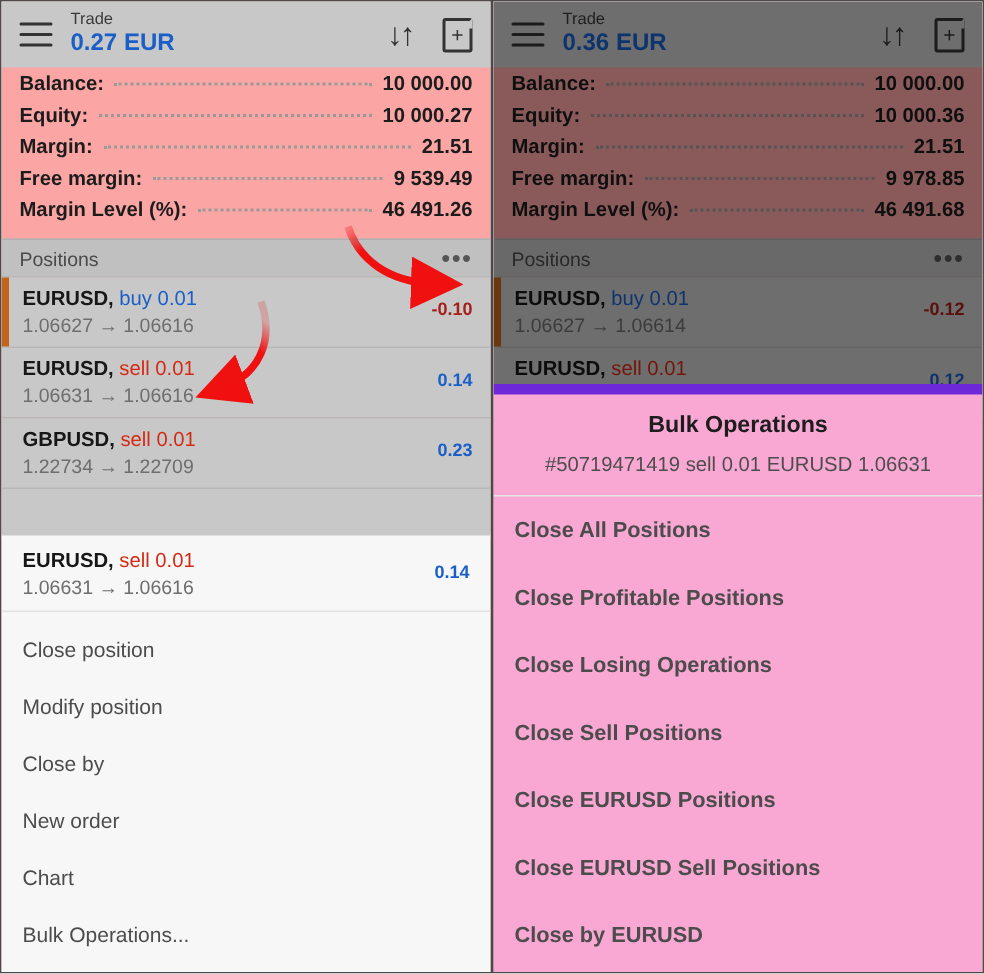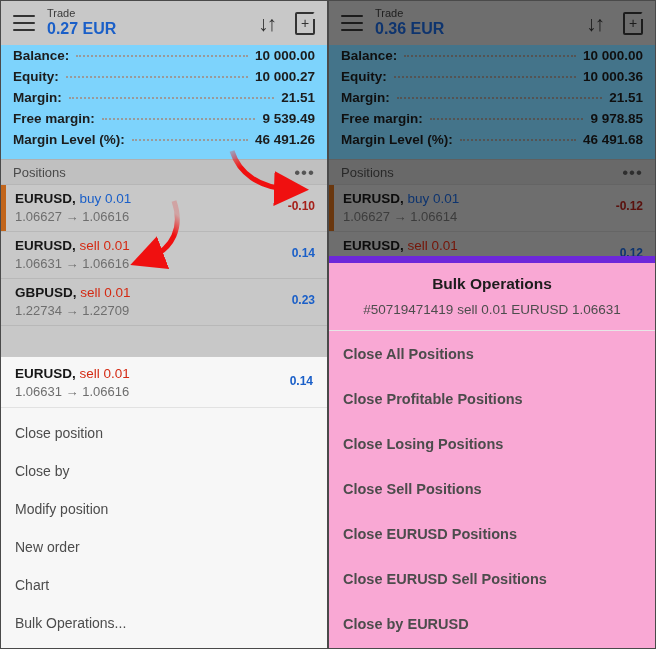--- a/index.html
+++ b/index.html
@@ -17,21 +17,21 @@
     position: relative;
     width: 328px; height: 649px;
     overflow: hidden;
     border: 1px solid #4a4a4a;
   }
   .panel.left { border-right-width: 1px; }
 
   
   .app {
     position: absolute; inset: 0;
-    background: #7dd3fc;
+    background: #fca5a5;
   }
   .topbar {
     height: 44px;
     background: #c8c8c8;
     display: flex; align-items: center;
     padding: 0 12px;
   }
   .hamburger {
     width: 22px; height: 16px;
     display: flex; flex-direction: column; justify-content: space-between;
@@ -255,22 +255,22 @@
             <span class="pos-sym">EURUSD,</span>
             <span class="pos-side-sell">sell</span>
             <span class="pos-side-sell">0.01</span>
           </div>
           <div class="pos-line2">1.06631 → 1.06616</div>
         </div>
         <div class="pos-pl pl-pos">0.14</div>
       </div>
       <div class="ctx-spacer"></div>
       <div class="ctx-item">Close position</div>
+      <div class="ctx-item">Modify position</div>
       <div class="ctx-item">Close by</div>
-      <div class="ctx-item">Modify position</div>
       <div class="ctx-item">New order</div>
       <div class="ctx-item">Chart</div>
       <div class="ctx-item">Bulk Operations...</div>
     </div>
 
     <svg class="arrows" width="328" height="649" viewBox="0 0 328 649">
       <defs>
         <marker id="ah1" markerWidth="7" markerHeight="7" refX="3" refY="3.5" orient="auto">
           <path d="M0,0 L7,3.5 L0,7 Z" fill="#f01010"></path>
         </marker>
@@ -370,21 +370,21 @@
 
     <div class="dim"></div>
 
     <div class="bulk">
       <div class="bulk-head">
         <div class="bulk-title">Bulk Operations</div>
         <div class="bulk-sub">#50719471419 sell 0.01 EURUSD 1.06631</div>
       </div>
       <div class="bulk-item">Close All Positions</div>
       <div class="bulk-item">Close Profitable Positions</div>
-      <div class="bulk-item">Close Losing Positions</div>
+      <div class="bulk-item">Close Losing Operations</div>
       <div class="bulk-item">Close Sell Positions</div>
       <div class="bulk-item">Close EURUSD Positions</div>
       <div class="bulk-item">Close EURUSD Sell Positions</div>
       <div class="bulk-item">Close by EURUSD</div>
     </div>
   </div>
 
 </div>
 
 </body></html>

